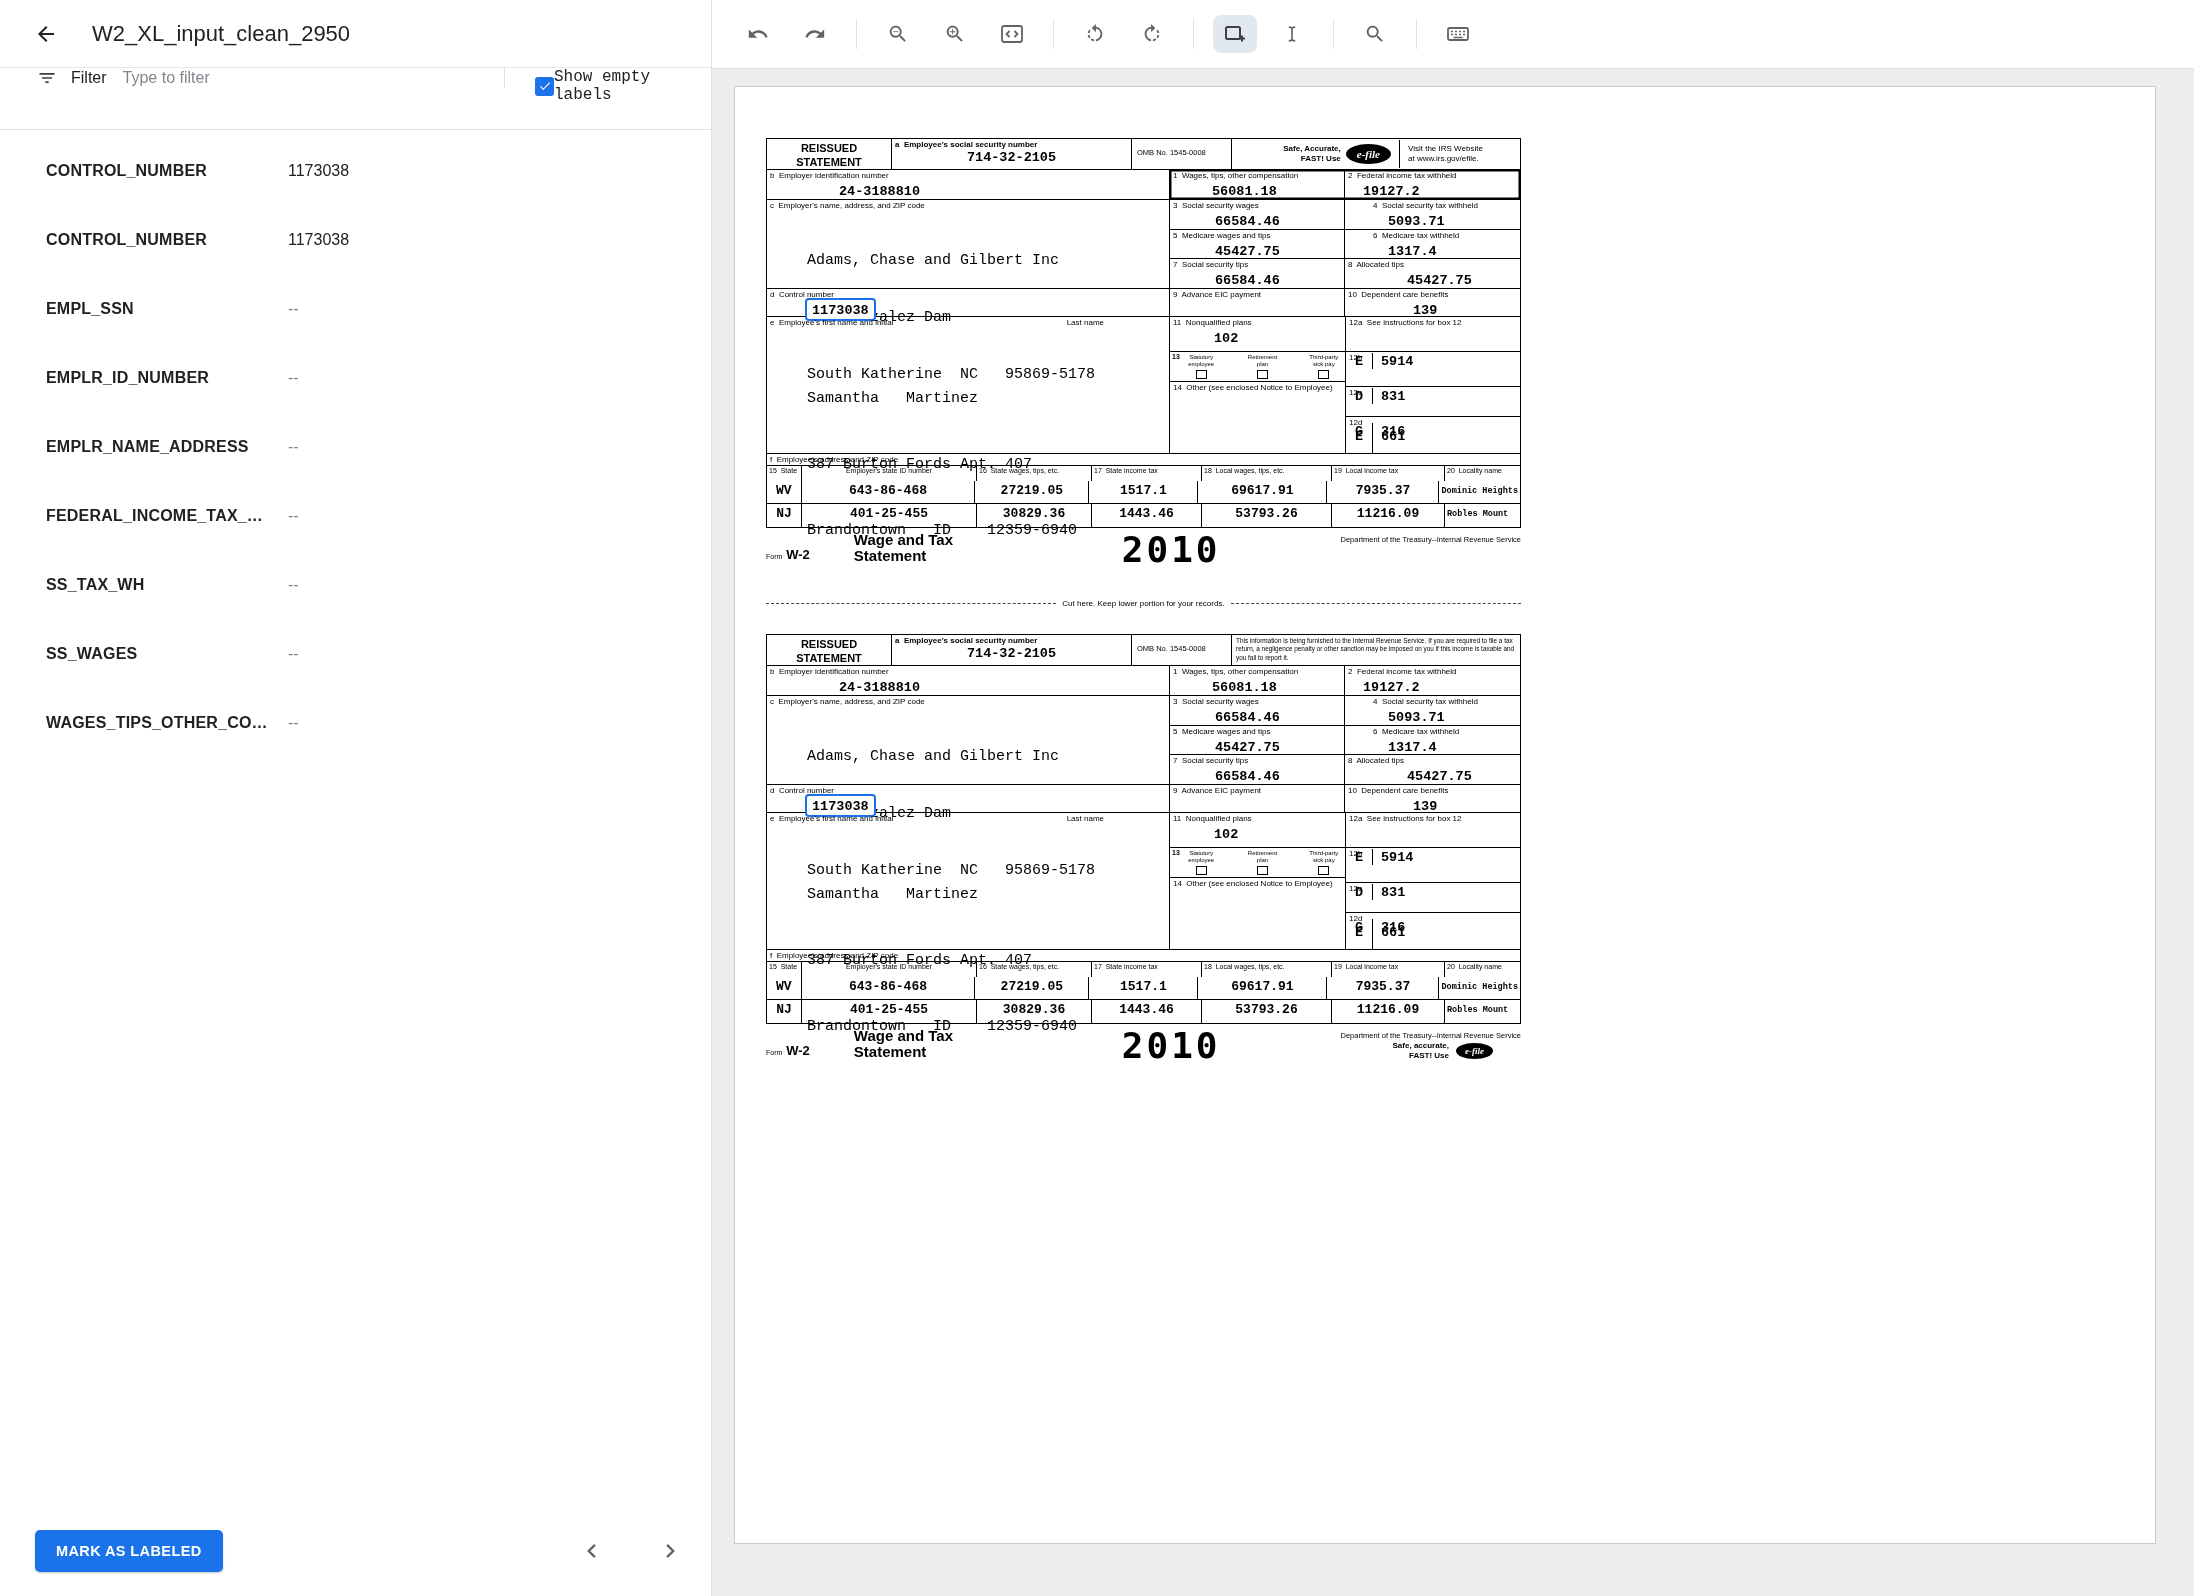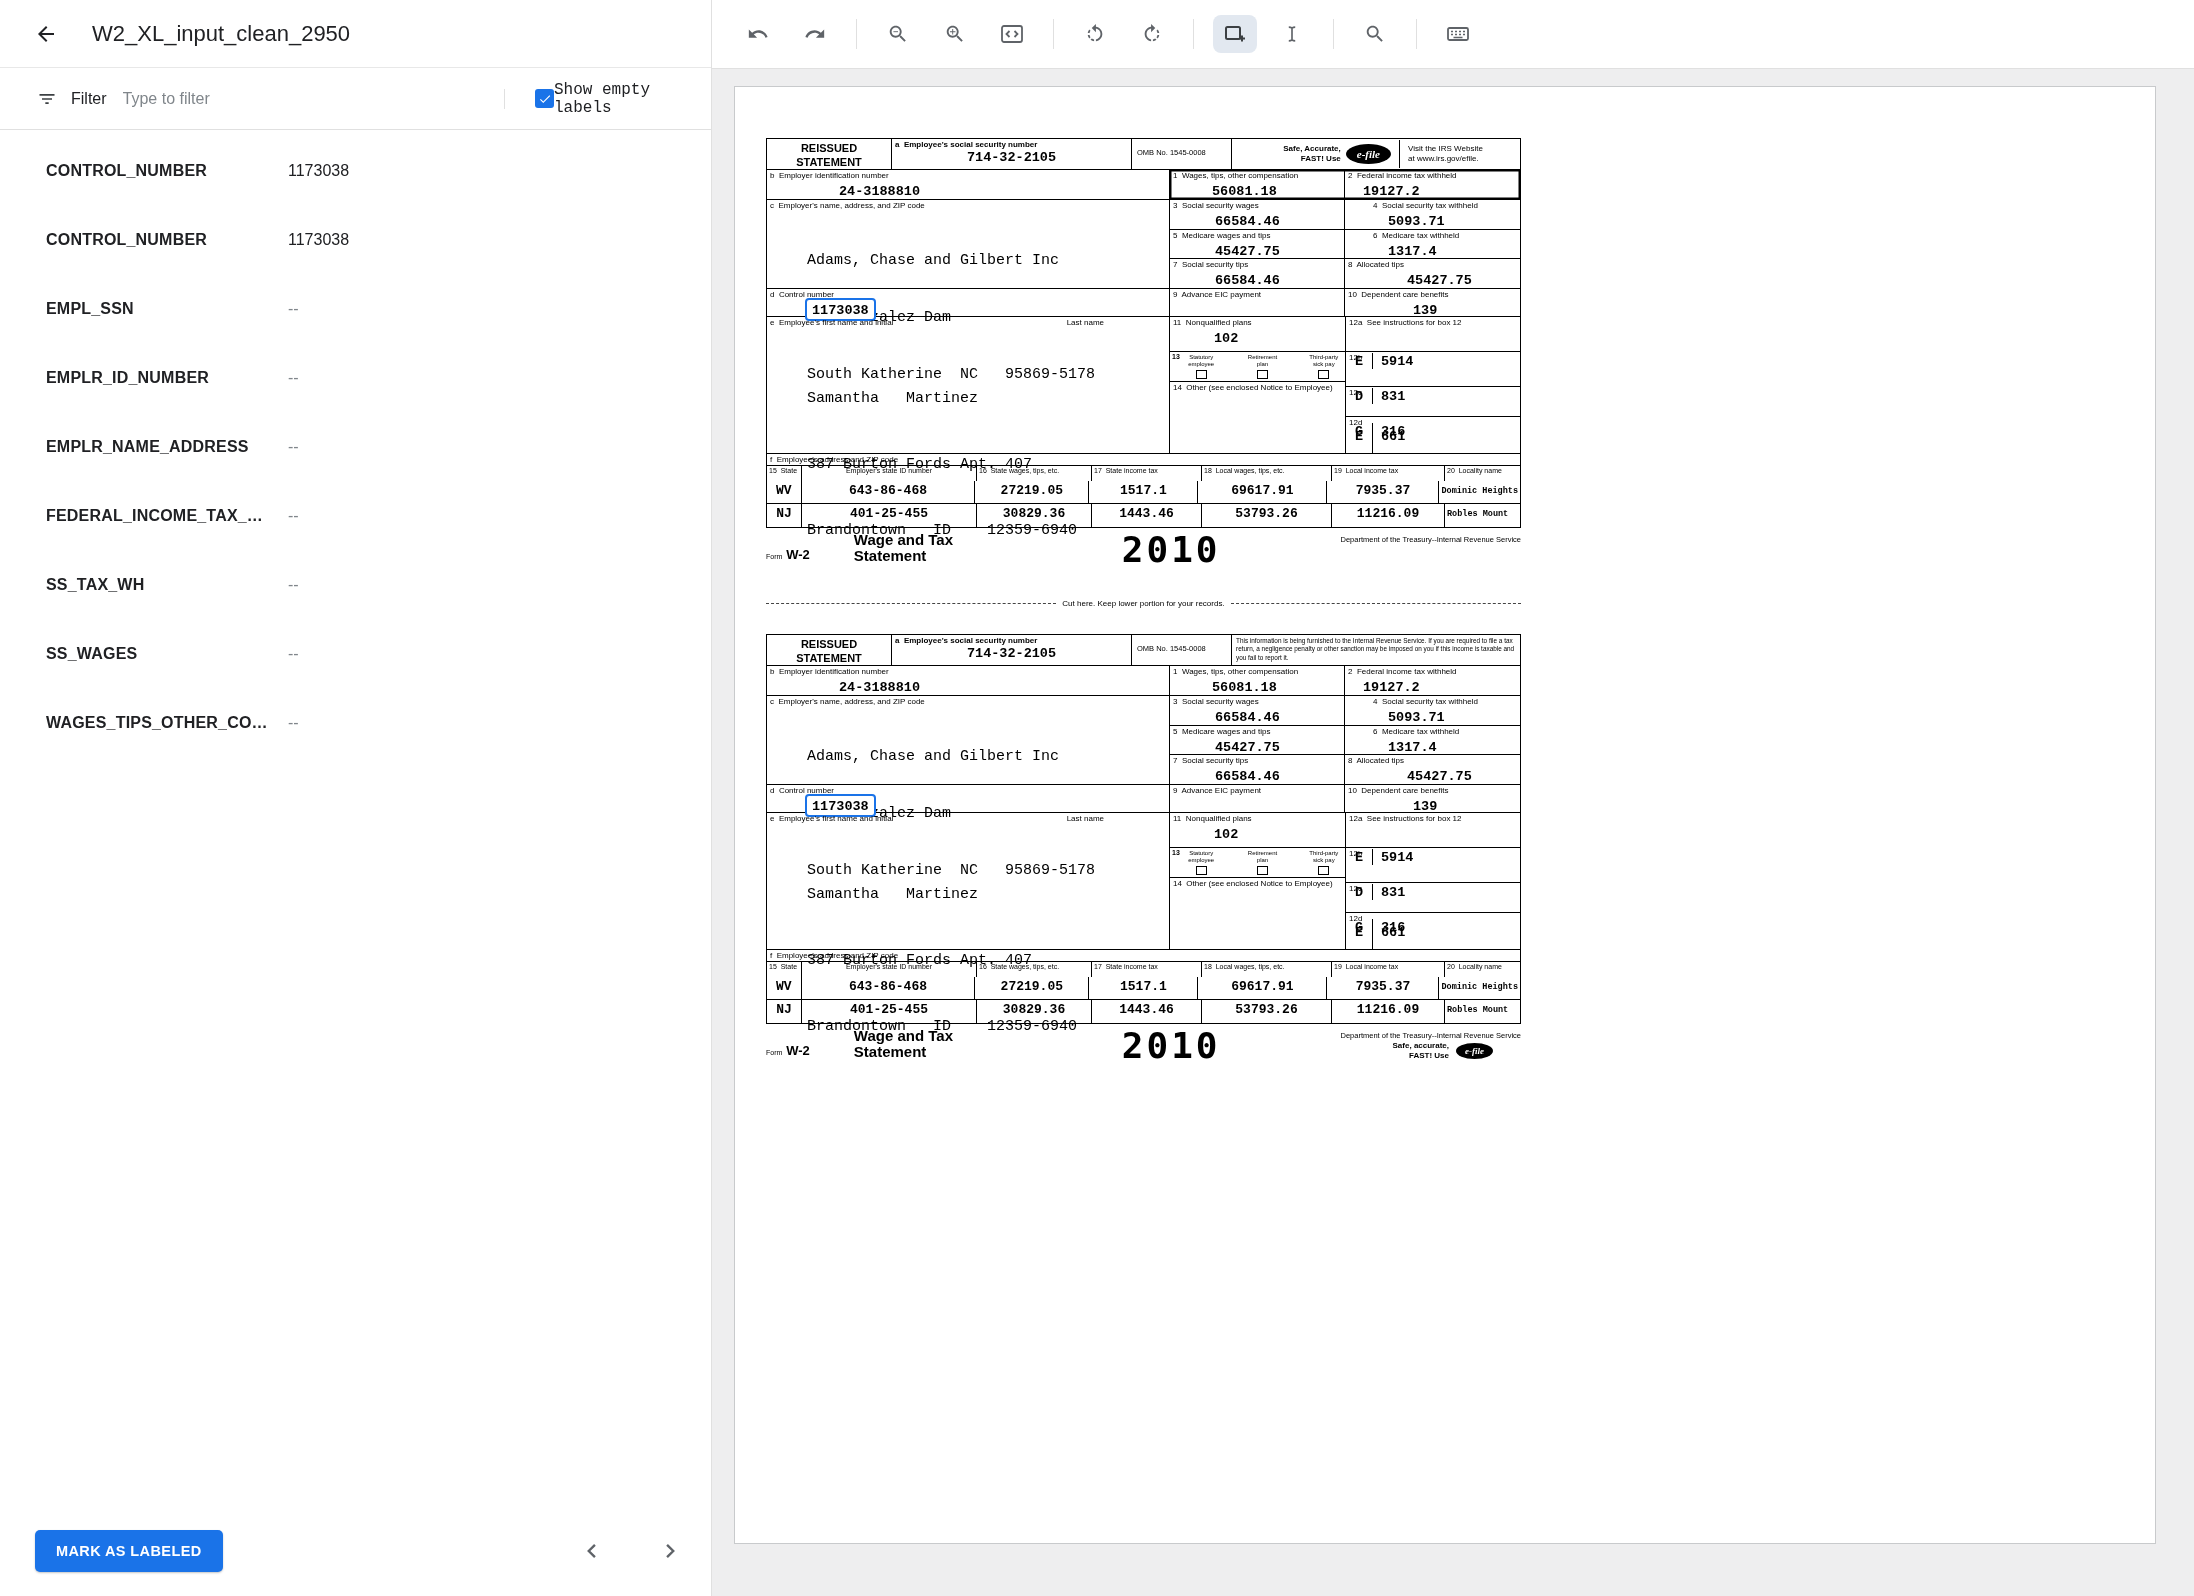--- a/index.html
+++ b/index.html
@@ -4,21 +4,21 @@
 <style>
   html,body{margin:0;padding:0;width:2194px;height:1596px;overflow:hidden;background:#fff;
     font-family:"Liberation Sans",sans-serif;color:#202124;}
   .app{display:flex;width:2194px;height:1596px;}
 
   
   .left{width:711px;flex:0 0 711px;border-right:1px solid #e0e0e0;display:flex;flex-direction:column;position:relative;background:#fff;}
   .lp-header{height:67px;display:flex;align-items:center;padding-left:26px;gap:26px;border-bottom:1px solid #e8e8e8;}
   .back-btn{background:none;border:none;cursor:pointer;width:40px;height:40px;display:flex;align-items:center;justify-content:center;border-radius:50%;}
   .lp-title{font-size:22px;font-weight:500;color:#202124;}
-  .filter-row{height:61px;display:flex;align-items:center;border-bottom:1px solid #e0e0e0;}
+  .filter-row{height:61px;display:flex;align-items:flex-start;border-bottom:1px solid #e0e0e0;}
   .filter-left{flex:0 0 467px;display:flex;align-items:center;gap:14px;padding-left:37px;border-right:1px solid #e0e0e0;}
   .filter-word{font-size:16px;font-weight:500;color:#202124;}
   .filter-input{border:none;outline:none;font-size:16px;flex:1;min-width:0;color:#202124;font-family:"Liberation Sans",sans-serif;}
   .filter-input::placeholder{color:#80868b;}
   .filter-right{flex:1;display:flex;align-items:center;padding-left:30px;font-family:Liberation Mono, monospace;}
   .checkbox{width:19px;height:19px;background:#1a73e8;border-radius:3px;display:flex;align-items:center;justify-content:center;cursor:pointer;flex:0 0 19px;}
   .cb-label{font-size:16px;color:#202124;}
   .label-list{flex:1;overflow:hidden;padding:6px 0 0 46px;}
   .label-row{height:69px;display:flex;align-items:center;cursor:pointer;}
   .label-name{width:242px;font-size:16px;font-weight:600;color:#202124;letter-spacing:.2px;overflow:hidden;white-space:nowrap;}

